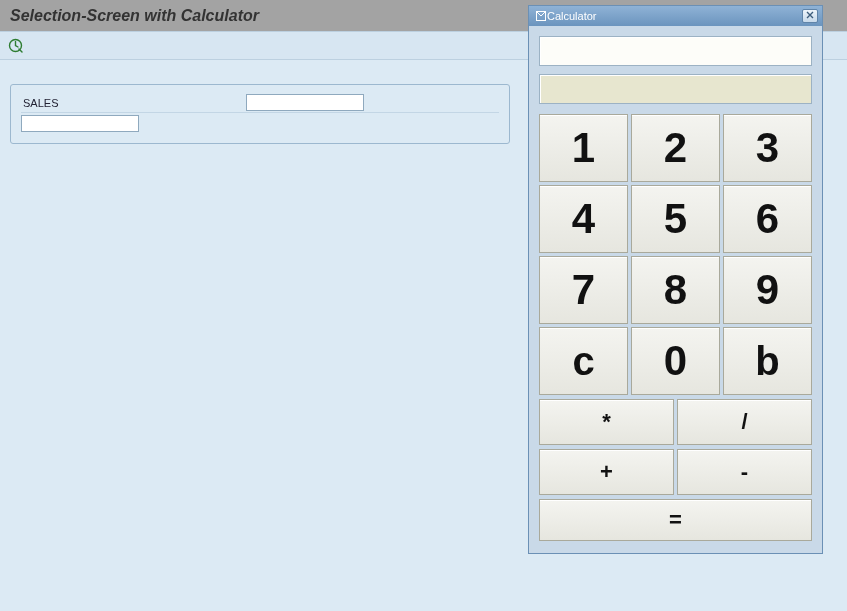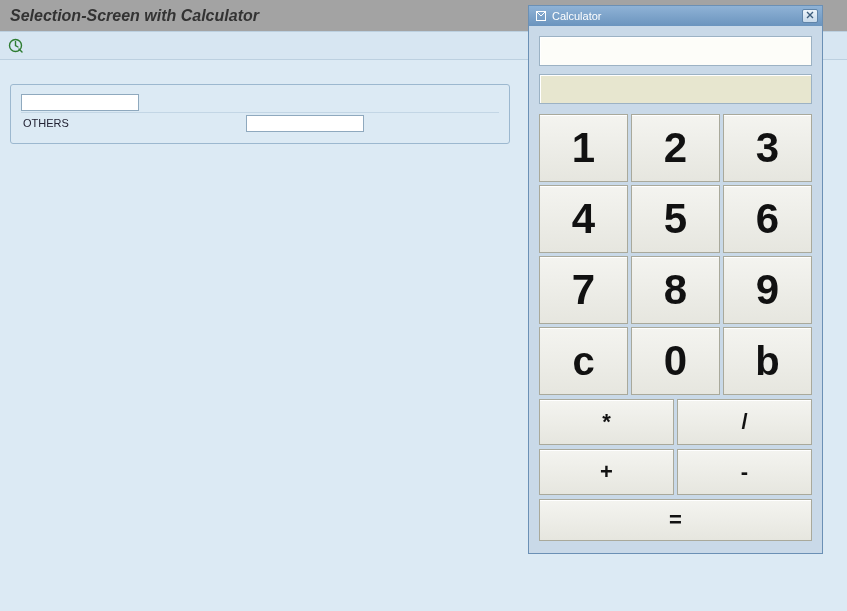--- a/index.html
+++ b/index.html
@@ -84,21 +84,20 @@
       font-size: 11px;
       height: 20px;
       display: flex;
       align-items: center;
       justify-content: space-between;
       padding: 0 4px 0 6px;
     }
     .calc-title-left {
       display: flex;
       align-items: center;
-      gap: 5px;
     }
     .calc-title-icon svg { display:block; }
     .calc-close {
       width: 16px;
       height: 14px;
       background: linear-gradient(#eef5fb,#c7d9ea);
       border: 1px solid #5f84a9;
       border-radius: 2px;
       display:flex;
       align-items:center;
@@ -196,24 +195,24 @@
       <circle cx="7.5" cy="7.5" r="6" fill="none" stroke="#2e7d32" stroke-width="1.4"></circle>
       <path d="M7.5 3.5 L7.5 7.5 L10 9" fill="none" stroke="#2e7d32" stroke-width="1.4" stroke-linecap="round"></path>
       <path d="M11 11 L14 14" stroke="#2e7d32" stroke-width="1.4" stroke-linecap="round"></path>
     </svg>
   </span>
 </div>
 
 <div class="content-area">
   <div class="form-panel">
     <div class="form-row">
+      <span class="form-label">SALES</span>
       <input class="form-input" type="text" value="" style="">
     </div>
     <div class="form-row">
-      <span class="form-label">OTHERS</span>
       <input class="form-input" type="text" value="" style="">
     </div>
   </div>
 </div>
 
 <div class="calculator">
   <div class="calc-titlebar">
     <span class="calc-title-left">
       <span class="calc-title-icon">
         <svg width="12" height="12" viewBox="0 0 12 12">

